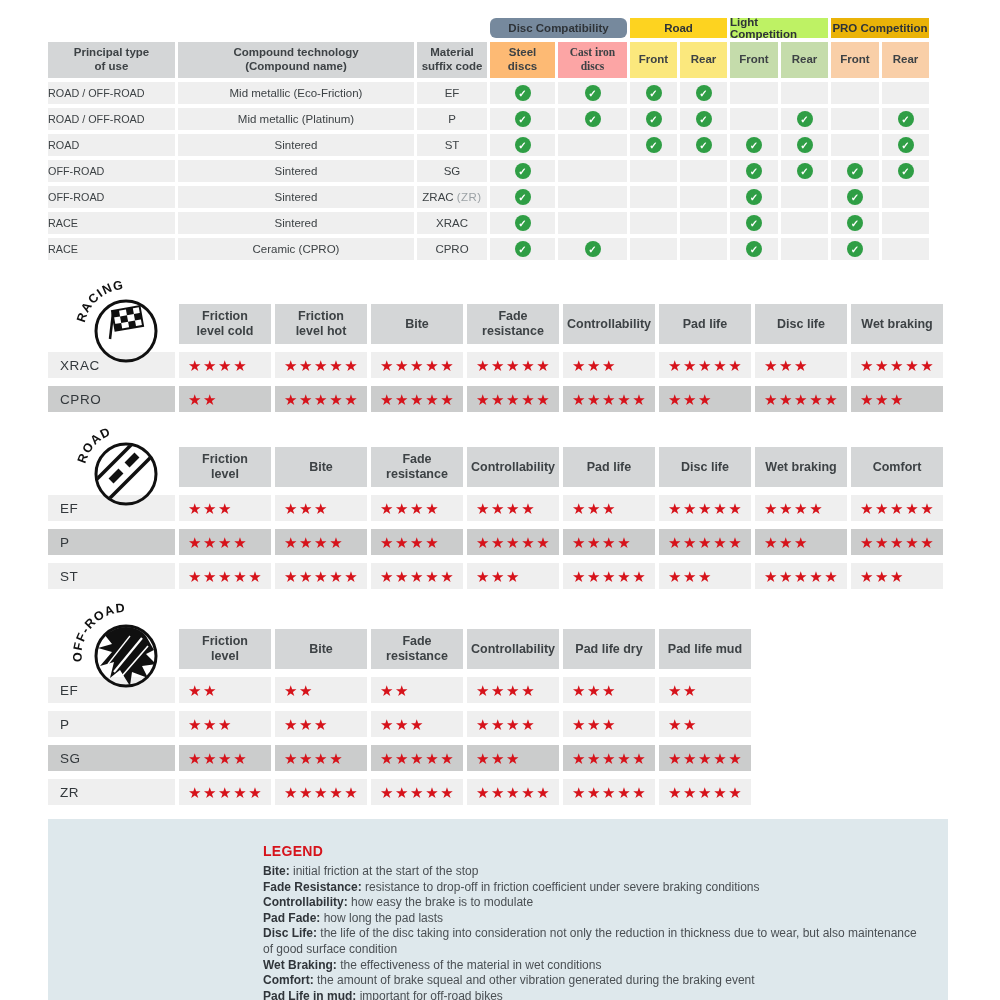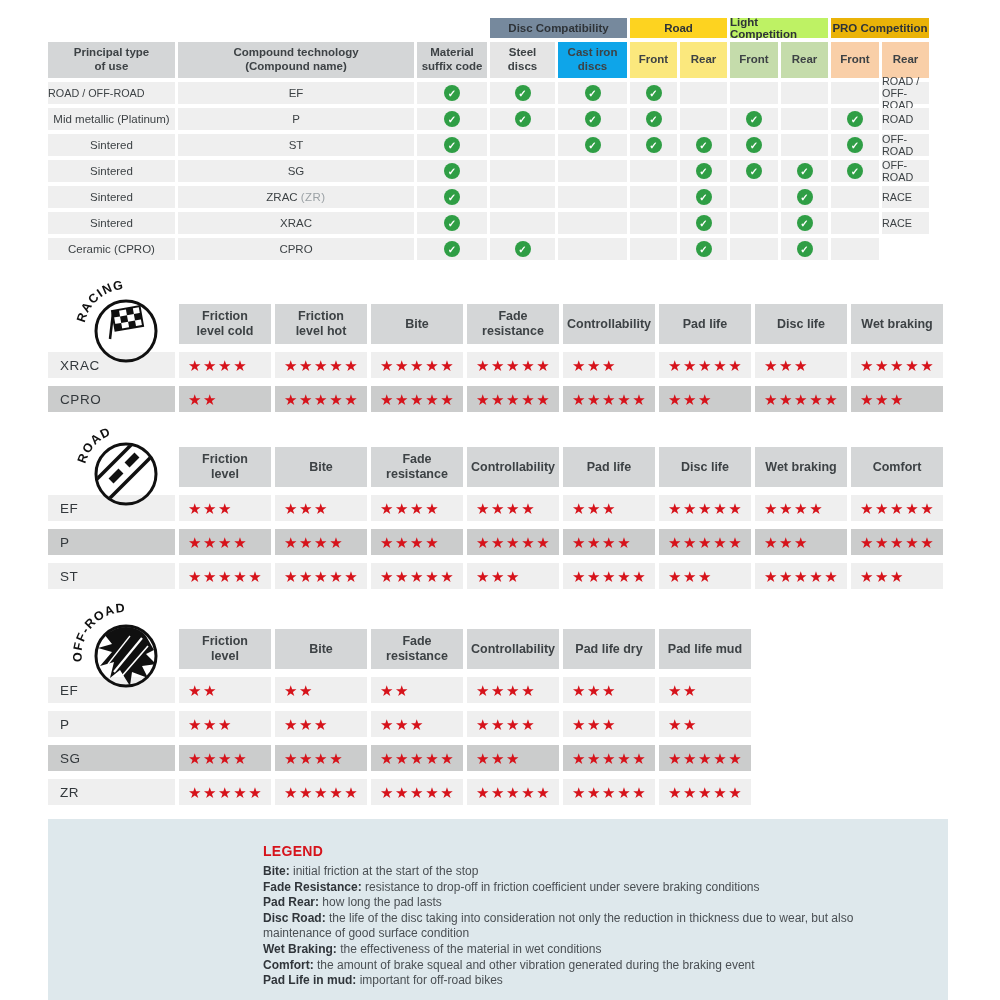--- a/index.html
+++ b/index.html
@@ -39,41 +39,42 @@
   .legend-line{font-size:12px;line-height:15.6px;color:#4a4f53;max-width:655px}
   .legend-line .term{font-weight:bold;color:#30353a}
 </style>
 </head>
 <body>
 
 <div class="page">
 
   <div class="compat" id="compat-table">
       <div class="compat-spacer" style="grid-column: 1 / span 3;"></div>
-      <div class="compat-group" style="background: rgb(118, 137, 157); grid-column: 4 / span 2;">Disc Compatibility</div>
+      <div class="compat-group" style="background: rgb(118, 137, 157); grid-column: 4 / span 2; border-radius: 6px;">Disc Compatibility</div>
       <div class="compat-group" style="background: rgb(253, 211, 32); grid-column: 6 / span 2;">Road</div>
       <div class="compat-group" style="background: #bef264; grid-column: 8 / span 2;">Light Competition</div>
       <div class="compat-group" style="background: #eab308; grid-column: 10 / span 2;">PRO Competition</div>
       <div class="compat-head">Principal type
 of use</div>
       <div class="compat-head">Compound technology
 (Compound name)</div>
       <div class="compat-head">Material
 suffix code</div>
-      <div class="compat-head" style="background: #e5e5e5;">Steel
+      <div class="compat-head" style="background: #fdba74;">Steel
 discs</div>
-      <div class="compat-head" style="background: #0ea5e9;">Cast iron
+      <div class="compat-head" style="background: #fca5a5; font-family: Liberation Serif, serif;">Cast iron
 discs</div>
       <div class="compat-head" style="background: rgb(251, 232, 125);">Front</div>
       <div class="compat-head" style="background: rgb(251, 232, 125);">Rear</div>
       <div class="compat-head" style="background: rgb(197, 220, 171);">Front</div>
       <div class="compat-head" style="background: rgb(197, 220, 171);">Rear</div>
       <div class="compat-head" style="background: rgb(249, 207, 168);">Front</div>
       <div class="compat-head" style="background: rgb(249, 207, 168);">Rear</div>
       <div class="compat-cell use">ROAD / OFF-ROAD</div>
+      <div class="compat-cell">Mid metallic (Eco-Friction)</div>
       <div class="compat-cell">EF</div>
       <div class="compat-cell">
         <span class="check"></span>
       </div>
       <div class="compat-cell">
         <span class="check"></span>
       </div>
       <div class="compat-cell">
         <span class="check"></span>
       </div>
@@ -381,21 +382,22 @@
         <div class="r-stars">★★★★★</div>
         <div class="r-stars">★★★★★</div>
       </div>
   </section>
 
   <div class="legend">
     <div class="legend-title">LEGEND</div>
     <div id="legend-entries">
         <div class="legend-line"><span class="term">Bite:</span> initial friction at the start of the stop</div>
         <div class="legend-line"><span class="term">Fade Resistance:</span> resistance to drop-off in friction coefficient under severe braking conditions</div>
-        <div class="legend-line"><span class="term">Pad Rear:</span> how long the pad lasts</div>
-        <div class="legend-line"><span class="term">Disc Road:</span> the life of the disc taking into consideration not only the reduction in thickness due to wear, but also maintenance of good surface condition</div>
+        <div class="legend-line"><span class="term">Controllability:</span> how easy the brake is to modulate</div>
+        <div class="legend-line"><span class="term">Pad Fade:</span> how long the pad lasts</div>
+        <div class="legend-line"><span class="term">Disc Life:</span> the life of the disc taking into consideration not only the reduction in thickness due to wear, but also maintenance of good surface condition</div>
         <div class="legend-line"><span class="term">Wet Braking:</span> the effectiveness of the material in wet conditions</div>
         <div class="legend-line"><span class="term">Comfort:</span> the amount of brake squeal and other vibration generated during the braking event</div>
         <div class="legend-line"><span class="term">Pad Life in mud:</span> important for off-road bikes</div>
       </div>
   </div>
 
 </div>
 
 </body></html>

